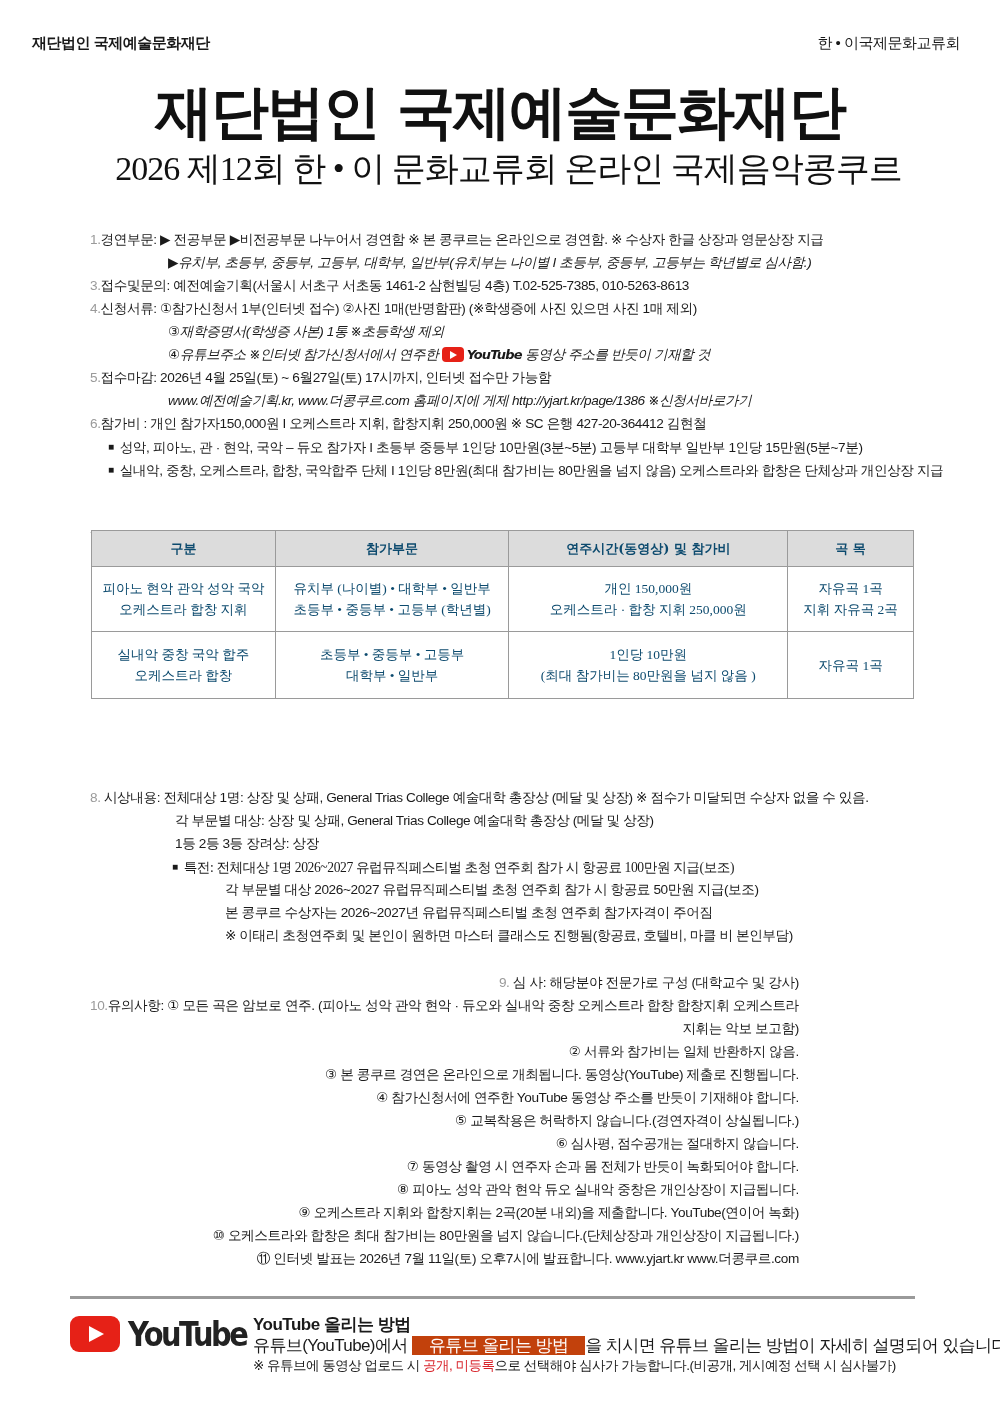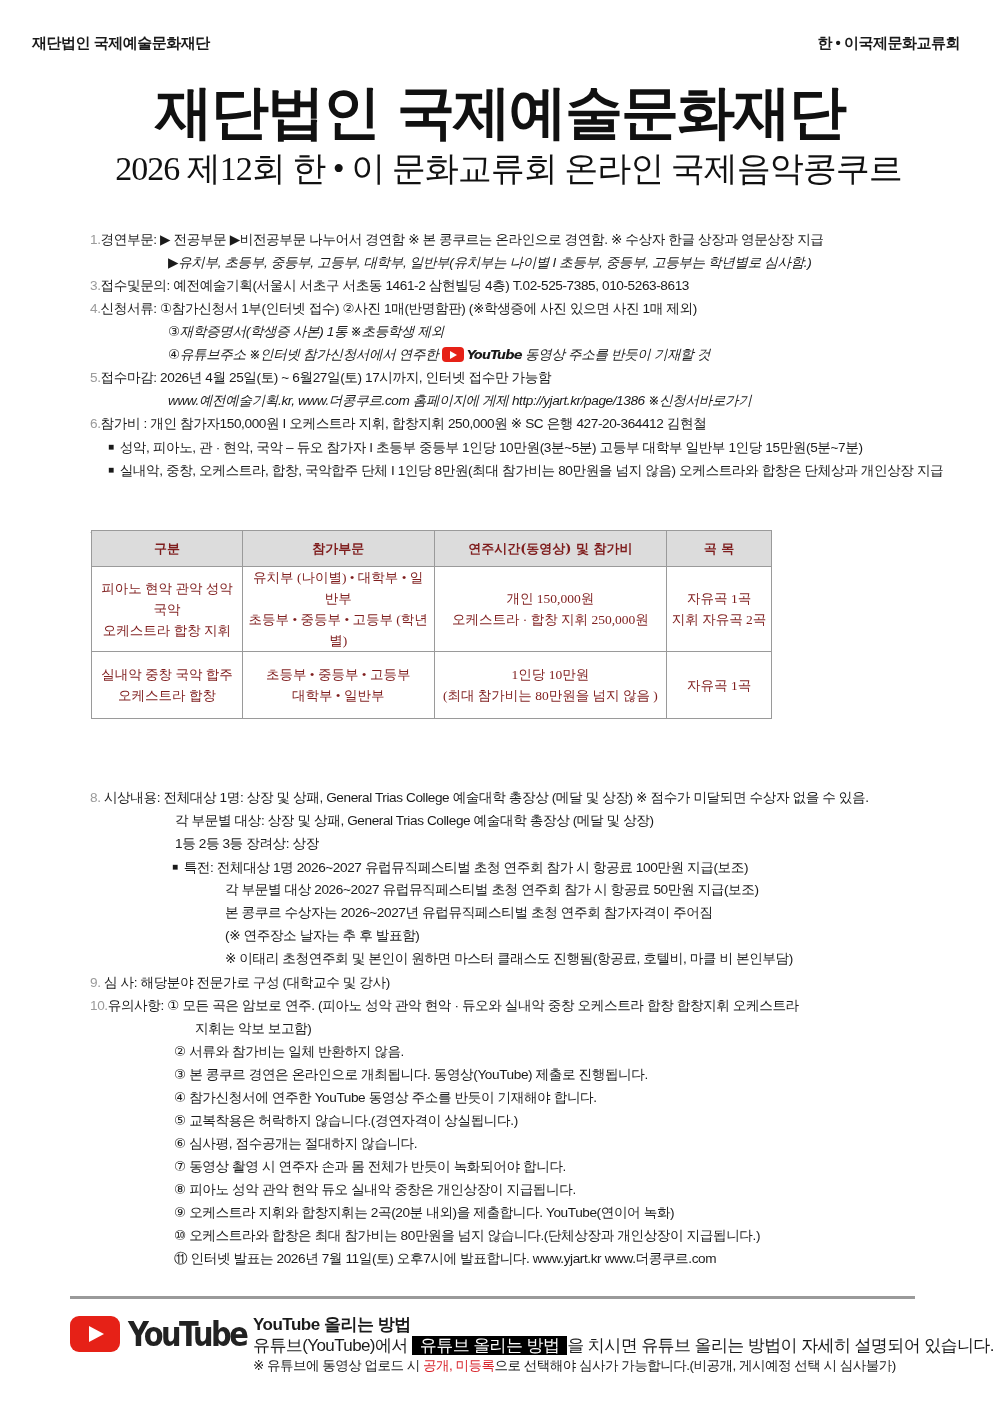--- a/index.html
+++ b/index.html
@@ -1,59 +1,59 @@
 <!DOCTYPE html>
 <html><head>
 <meta charset="utf-8">
 <style>
   html, body { margin: 0; padding: 0; background: #ffffff; }
   body { width: 1000px; height: 1414px; position: relative; overflow: hidden;
          font-family: "Liberation Sans", "DejaVu Sans", sans-serif; color: #1a1a1a; }
   .top-left { position: absolute; left: 32px; top: 34px; font-size: 15px; font-weight: bold; letter-spacing: -0.5px; }
-  .top-right { position: absolute; right: 40px; top: 34px; font-size: 15px; font-weight: bold; letter-spacing: -0.5px; }
+  .top-right { position: absolute; right: 40px; top: 34px; font-size: 15px; font-weight: normal; letter-spacing: -0.5px; }
   .main-title { position: absolute; left: 0; right: 0; top: 74px; text-align: center;
                 font-family: "DejaVu Serif", "Liberation Serif", serif; font-size: 58px; font-weight: bold;
                 letter-spacing: -2px; color: #111; }
   .sub-title { position: absolute; left: 0; right: 0; top: 146px; text-align: center;
                font-family: "Liberation Serif", "DejaVu Serif", serif; font-size: 34px; letter-spacing: -1px; color: #111; margin-left: 17px; }
   .body-text { position: absolute; left: 90px; right: 30px; font-size: 13.6px; letter-spacing: -0.4px; line-height: 23px; white-space: nowrap; }
   .num { color: #9a9a9a; }
   .line { position: relative; height: 23px; }
   .indent1 { padding-left: 78px; font-style: italic; }
   .indent-sq { padding-left: 18px; }
   .yt-inline { display: inline-flex; align-items: center; gap: 3px; vertical-align: -3px; font-weight: bold; font-family: "DejaVu Sans", sans-serif; font-size: 13px; letter-spacing: -0.8px; }
   .yt-badge { display: inline-block; width: 22px; height: 15px; background: #e62117; border-radius: 4px; position: relative; }
   .yt-badge::after { content: ""; position: absolute; left: 8px; top: 3.5px; border-left: 7px solid #fff; border-top: 4px solid transparent; border-bottom: 4px solid transparent; }
   .sq { font-size: 10px; vertical-align: 2px; margin-right: 6px; }
 
   .sec7 { position: absolute; left: 90px; top: 508px; font-size: 13.6px; margin-top: 20px; }
-  table.contest { position: absolute; left: 91px; top: 530px; width: 681px; border-collapse: collapse;
-                  font-family: "Liberation Serif", "DejaVu Serif", serif; font-size: 13.5px; color: #7f1d1d; padding-left: 19px; }
+  table.contest { position: absolute; left: 91px; top: 530px; width: 823px; border-collapse: collapse;
+                  font-family: "Liberation Serif", "DejaVu Serif", serif; font-size: 13.5px; color: #0c4a6e; padding-left: 19px; }
   table.contest th { background: #dcdcdc; height: 33px; font-weight: bold; font-family: "DejaVu Serif", serif; font-size: 13px; border: 1px solid #9a9a9a; }
   table.contest td { border: 1px solid #9a9a9a; text-align: center; height: 64px; line-height: 21px; padding: 0 4px; }
   table.contest tr.r3 td { height: 66px; }
 
   .sec8 { position: absolute; left: 90px; top: 786px; font-size: 13.6px; letter-spacing: -0.4px; line-height: 23px; white-space: nowrap; }
   .i8a { padding-left: 85px; }
-  .i8b { padding-left: 82px; }
+  .i8b { padding-left: 82px; font-family: Liberation Serif, serif; }
   .i8c { padding-left: 135px; }
-  .sec9 { position: absolute; left: 90px; top: 971px; font-size: 13.6px; letter-spacing: -0.4px; line-height: 23px; white-space: nowrap; }
+  .sec9 { position: absolute; left: 90px; top: 971px; font-size: 13.6px; letter-spacing: -0.4px; line-height: 23px; white-space: nowrap; text-align: right; }
   .i10a { padding-left: 105px; }
   .i10b { padding-left: 84px; }
 
   .hr { position: absolute; left: 70px; width: 845px; top: 1296px; height: 3px; background: #9a9a9a; }
   .yt-logo { position: absolute; left: 70px; top: 1314px; display: flex; align-items: center; gap: 8px; }
   .yt-logo-badge { width: 50px; height: 36px; background: #e62117; border-radius: 9px; position: relative; }
   .yt-logo-badge::after { content: ""; position: absolute; left: 19px; top: 10px; border-left: 15px solid #fff; border-top: 8px solid transparent; border-bottom: 8px solid transparent; }
   .yt-logo-text { font-family: "DejaVu Sans", sans-serif; font-weight: bold; font-size: 34px; letter-spacing: -3px; color: #222; transform: scaleX(0.85); transform-origin: left center; }
   .howto { position: absolute; left: 253px; top: 1314px; white-space: nowrap; }
   .howto .h-title { font-size: 17px; font-weight: bold; line-height: 22px; letter-spacing: -0.5px; }
   .howto .h-line1 { font-size: 17px; line-height: 20px; letter-spacing: -0.6px; }
   .howto .h-line2 { font-size: 13.5px; line-height: 20px; letter-spacing: -0.5px; }
-  .hl { background: #000000; color: #fff; padding: 0 8px; }
+  .hl { background: #c2410c; color: #fff; padding: 0 17px; }
   .red { color: #d8232a; margin-top: 8px; }
 </style>
 </head>
 <body>
 
 <div class="top-left">재단법인 국제예술문화재단</div>
 <div class="top-right">한 • 이국제문화교류회</div>
 <div class="main-title">재단법인 국제예술문화재단</div>
 <div class="sub-title">2026 제12회  한 • 이 문화교류회 온라인 국제음악콩쿠르</div>
 
@@ -157,21 +157,20 @@
   <div class="line">
     <span class="num">8.</span><span> 시상내용: </span><span>전체대상 1명: 상장 및 상패, General Trias College 예술대학 총장상 (메달 및 상장)  ※ 점수가 미달되면 수상자 없을 수 있음.</span>
   </div>
   <div class="line i8a"><span>각 부문별 대상: 상장 및 상패, General Trias College 예술대학 총장상 (메달 및 상장)</span></div>
   <div class="line i8a"><span>1등 2등 3등 장려상: 상장</span></div>
   <div class="line i8b">
     <span class="sq">■</span><span>특전: </span><span>전체대상 1명 2026~2027 유럽뮤직페스티벌 초청 연주회 참가 시 항공료 100만원 지급(보조)</span>
   </div>
   <div class="line i8c"><span>각 부문별 대상 2026~2027 유럽뮤직페스티벌 초청 연주회 참가 시 항공료 50만원 지급(보조)</span></div>
   <div class="line i8c"><span>본 콩쿠르 수상자는 2026~2027년 유럽뮤직페스티벌 초청 연주회  참가자격이 주어짐</span></div>
-  <div class="line i8c"><span>(※ 연주장소 날자는 추 후 발표함)</span></div>
   <div class="line i8c"><span>※ 이태리 초청연주회 및 본인이 원하면 마스터 클래스도 진행됨(항공료, 호텔비, 마클 비 본인부담)</span></div>
 </div>
 
 <div class="sec9">
   <div class="line">
     <span class="num">9.</span><span> 심    사: </span><span>해당분야 전문가로 구성 (대학교수 및 강사)</span>
   </div>
   <div class="line">
     <span class="num">10.</span><span>유의사항: </span><span>① 모든 곡은 암보로 연주. (피아노 성악 관악 현악 · 듀오와 실내악 중창 오케스트라 합창 합창지휘 오케스트라</span>
   </div>

